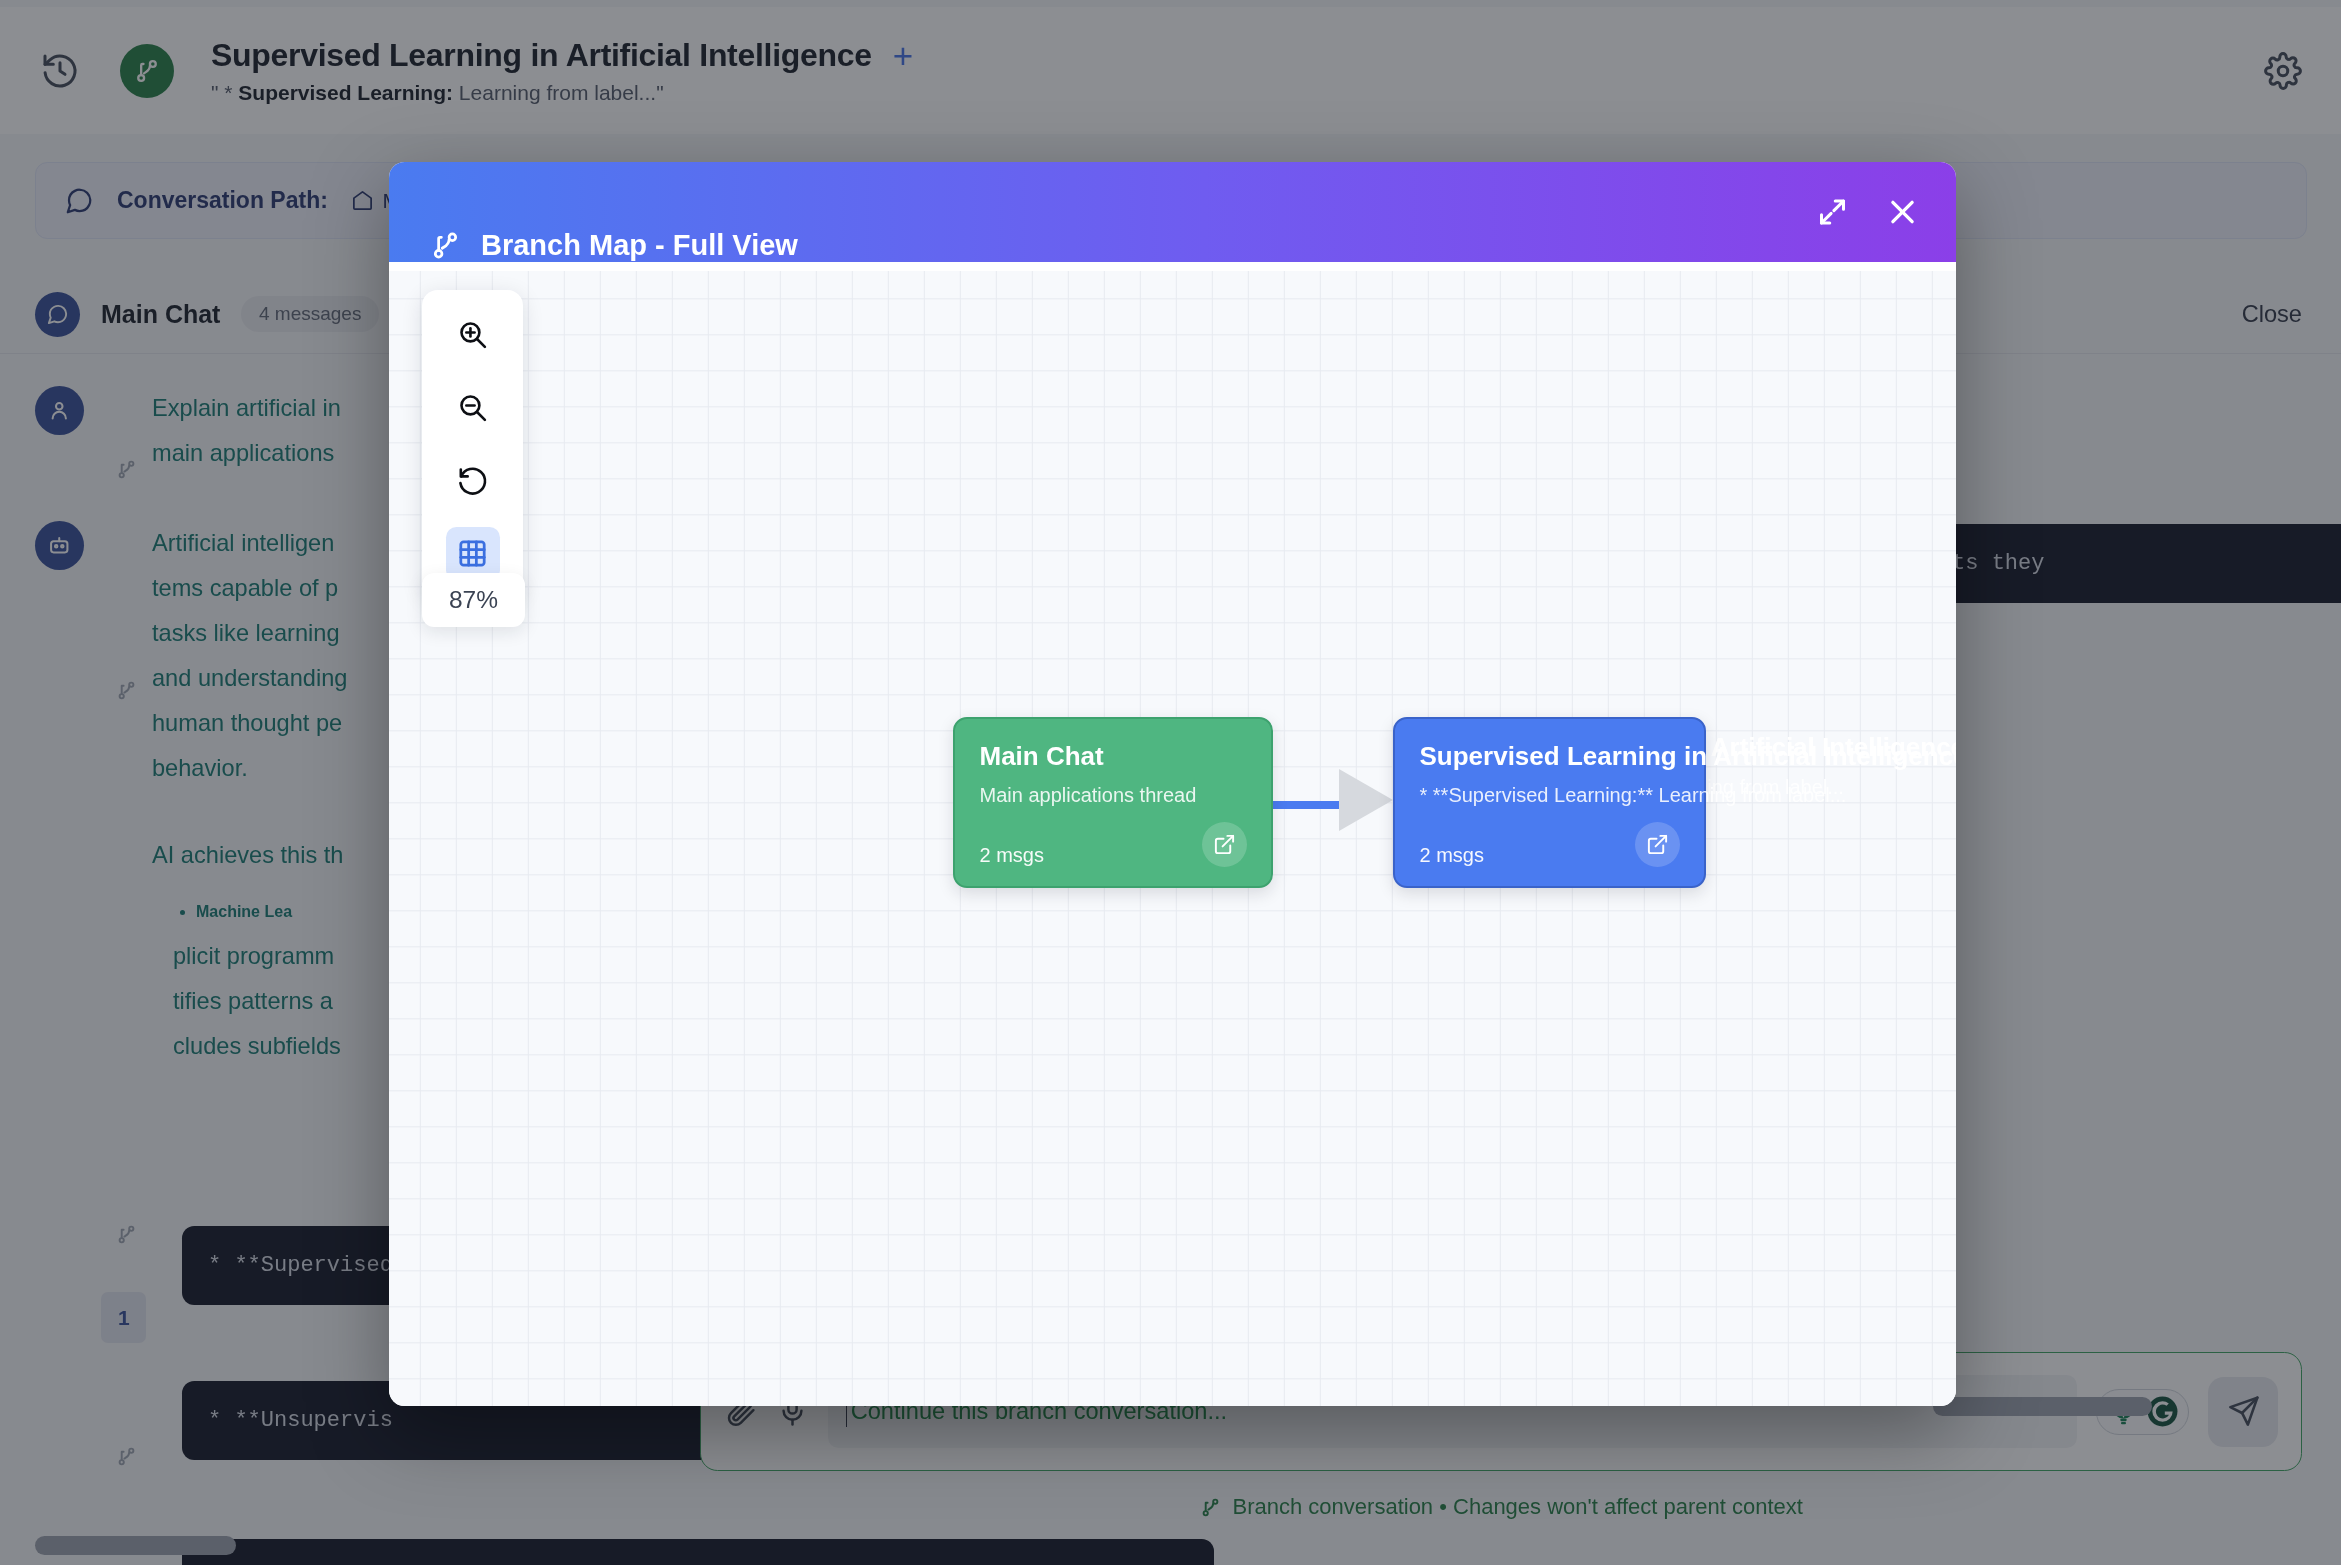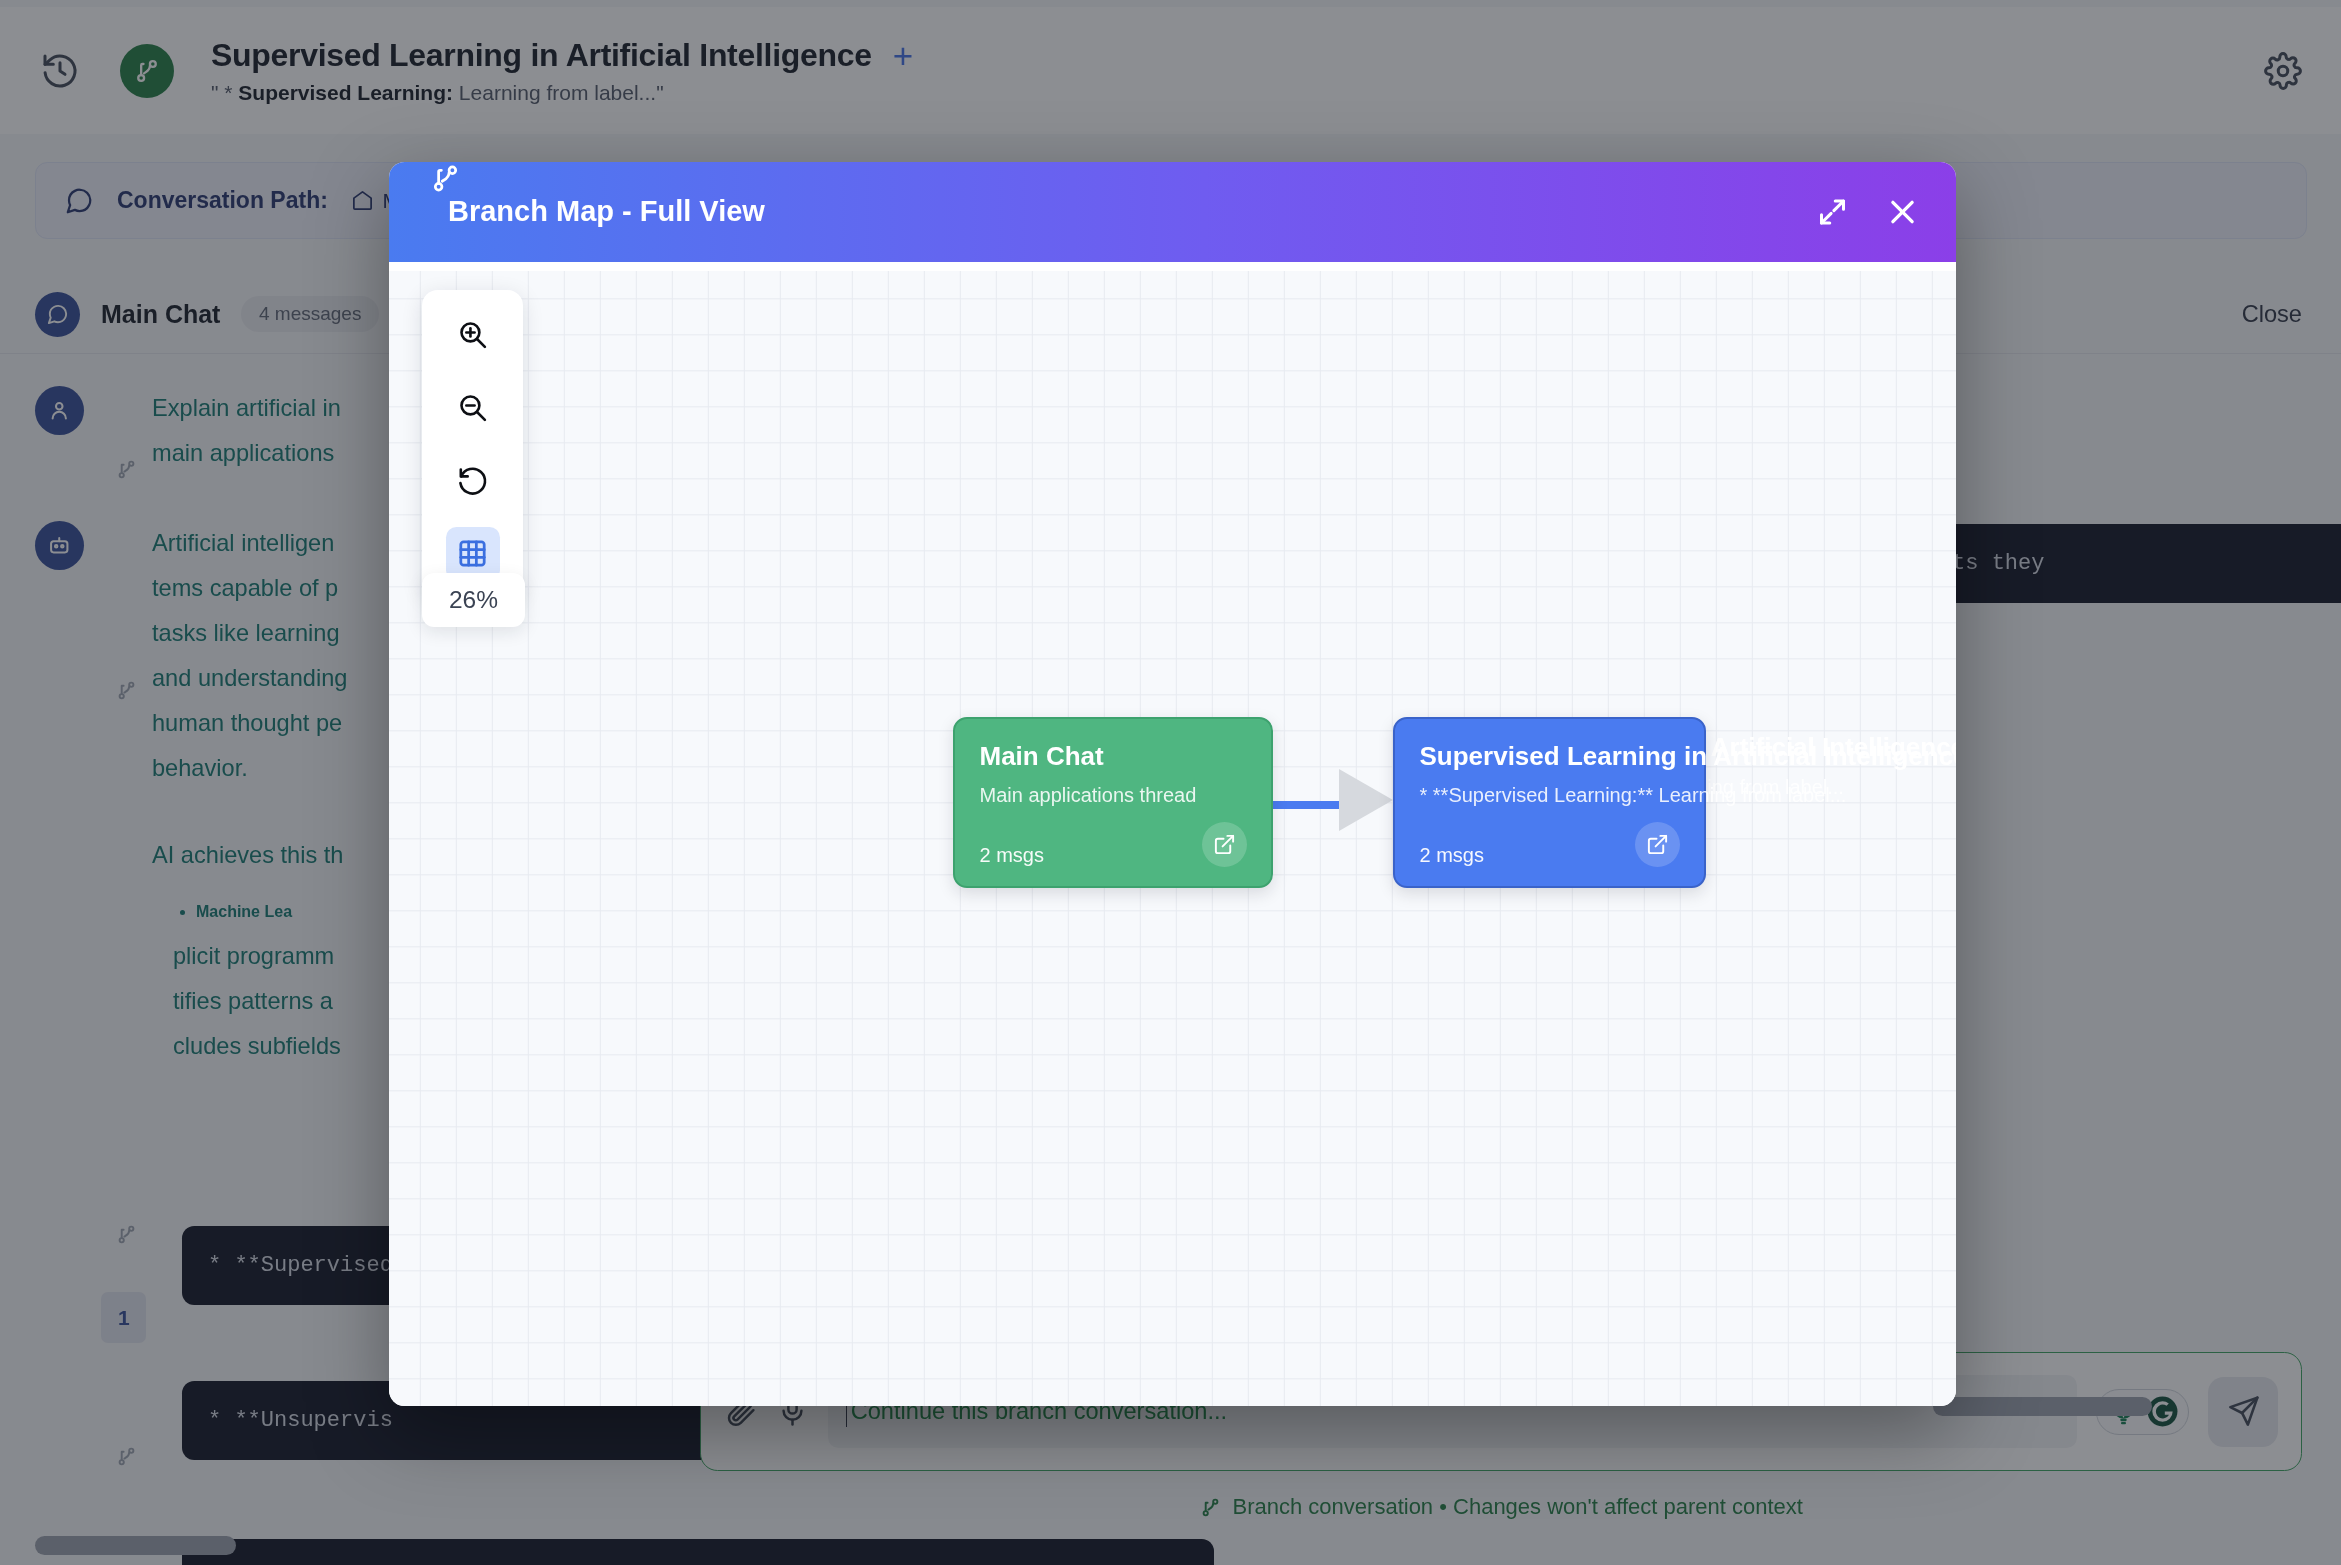--- a/index.html
+++ b/index.html
@@ -166,24 +166,23 @@
     position: absolute;
     left: 389px; top: 162px; width: 1567px; height: 1244px;
     background: #ffffff;
     border-radius: 15.7px;
     overflow: hidden;
     box-shadow: 0 26px 79px rgba(0,0,0,0.35);
   }
   .modal-header {
     height: 100px;
     background: linear-gradient(90deg, #4a7bf0 0%, #6f5cf0 52%, #8b3fe8 100%);
-    display: flex; align-items: flex-start;
+    display: flex; align-items: flex-end;
     padding: 0 40px;
     position: relative;
-    flex-direction: column;
   }
   .modal-header .bicon { width: 33px; height: 33px; color: #fff; flex: 0 0 auto; }
   .modal-title { color: #fff; font-size: 29px; font-weight: 600; margin-left: 19px; }
   .hdr-actions {
     position: absolute; right: 37px; top: 50%; transform: translateY(-50%);
     display: flex; align-items: center; gap: 37px;
   }
   .hdr-actions svg { width: 33px; height: 33px; color: #fff; }
 
   .canvas {
@@ -535,21 +534,21 @@
         <span class="ztool active">
           <svg viewBox="0 0 24 24" fill="none" stroke="currentColor" stroke-width="2" stroke-linecap="round" stroke-linejoin="round">
             <rect x="3.5" y="3.5" width="17" height="17" rx="2"></rect>
             <path d="M9.2 3.5v17"></path>
               <path d="M14.8 3.5v17"></path>
             <path d="M3.5 9.2h17"></path>
               <path d="M3.5 14.8h17"></path>
           </svg>
         </span>
       </div>
-      <div class="zoom-level">26%</div>
+      <div class="zoom-level">87%</div>
 
       <div class="edge"></div>
       <div class="arrowhead"></div>
 
       <div class="node green">
         <span class="n-title">Main Chat</span>
         <span class="n-sub">Main applications thread</span>
         <span class="n-foot">
           <span class="n-msgs">2 msgs</span>
           <span class="n-open">

